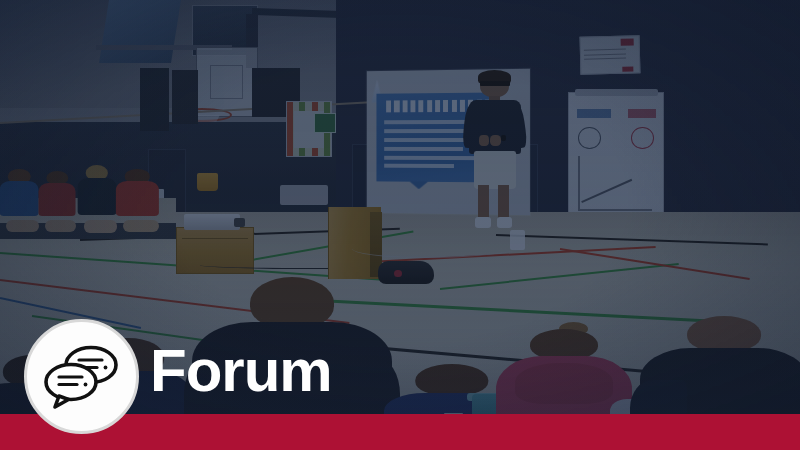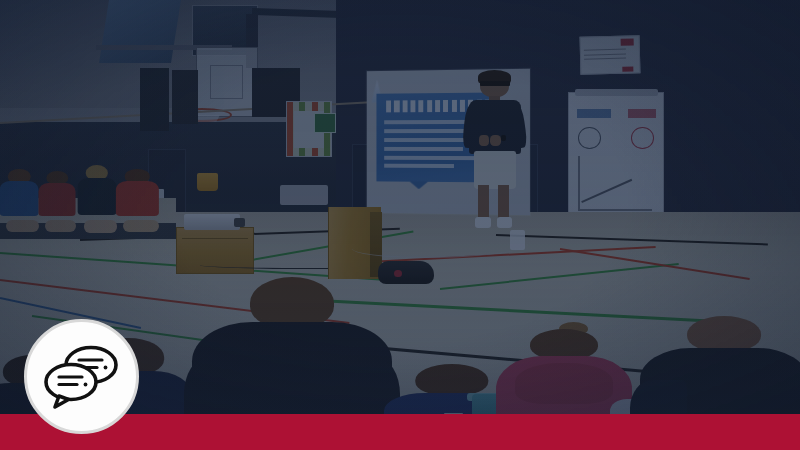--- a/index.html
+++ b/index.html
@@ -643,13 +643,14 @@
       <circle cx="62.5" cy="23.5" r="1.9" fill="#111111"></circle>
 
       <ellipse cx="28" cy="38" rx="25" ry="17.5" fill="#ffffff" stroke="#111111" stroke-width="3.6"></ellipse>
       <path d="M16 52 L12 63 L25.5 55.5 Z" fill="#ffffff" stroke="#111111" stroke-width="3.6" stroke-linejoin="round"></path>
       <line x1="16" y1="33" x2="39" y2="33" stroke="#111111" stroke-width="3.2" stroke-linecap="round"></line>
       <line x1="16" y1="40.5" x2="34" y2="40.5" stroke="#111111" stroke-width="3.2" stroke-linecap="round"></line>
       <circle cx="42.5" cy="40.5" r="1.9" fill="#111111"></circle>
     </svg>
   </div>
 
+  <div class="title">Forum</div>
 </div>
 
 </body></html>

